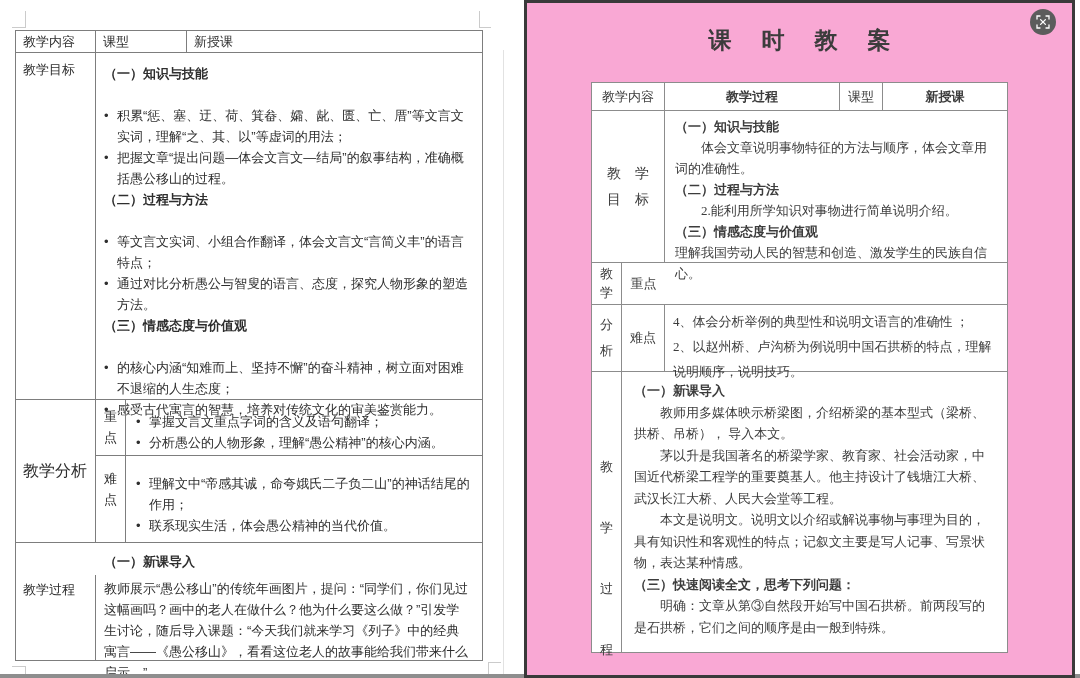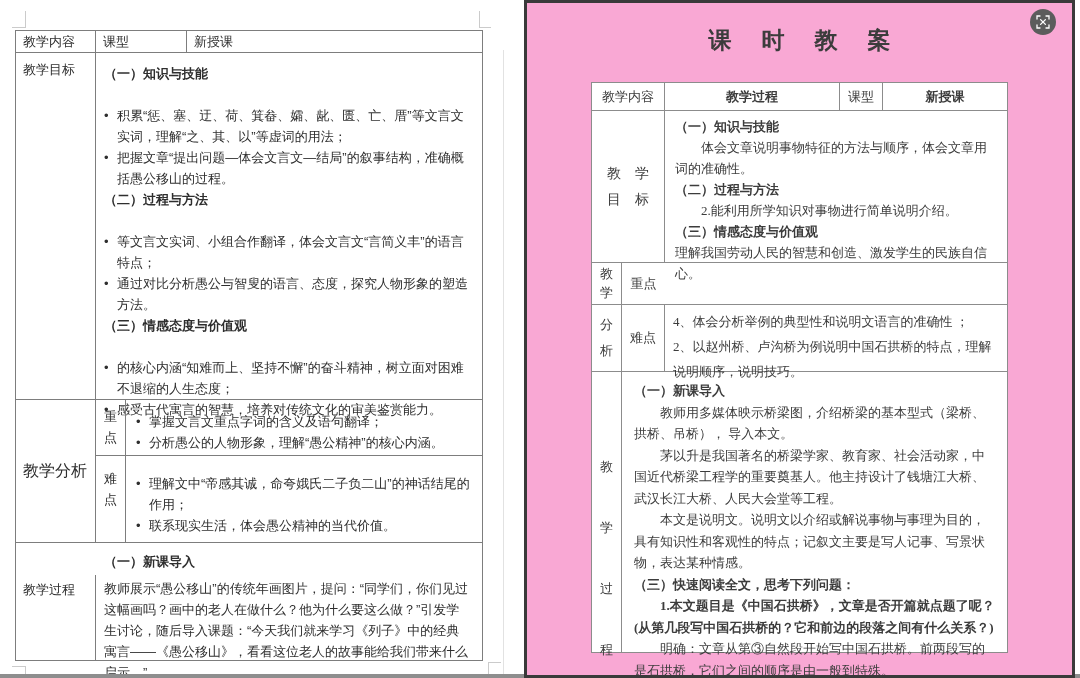--- a/index.html
+++ b/index.html
@@ -262,20 +262,19 @@
         <div>学</div>
         <div>过</div>
         <div>程</div>
       </div>
       <div class="rcell rprocess-content">
         <div class="b">（一）新课导入</div>
         <div class="ind">教师用多媒体映示桥梁图，介绍桥梁的基本型式（梁桥、拱桥、吊桥）， 导入本文。</div>
         <div class="ind">茅以升是我国著名的桥梁学家、教育家、社会活动家，中国近代桥梁工程学的重要奠基人。他主持设计了钱塘江大桥、武汉长江大桥、人民大会堂等工程。</div>
         <div class="ind">本文是说明文。说明文以介绍或解说事物与事理为目的，具有知识性和客观性的特点；记叙文主要是写人记事、写景状物，表达某种情感。</div>
         <div class="b">（三）快速阅读全文，思考下列问题：</div>
-        <div class="b ind">1.本文题目是《中国石拱桥》，文章是否开篇就点题了呢？(从第几段写中国石拱桥的？它和前边的段落之间有什么关系？)</div>
         <div class="ind">明确：文章从第③自然段开始写中国石拱桥。前两段写的是石拱桥，它们之间的顺序是由一般到特殊。</div>
 
       </div>
     </div>
 
   </div>
 </div>
 
 </body></html>

